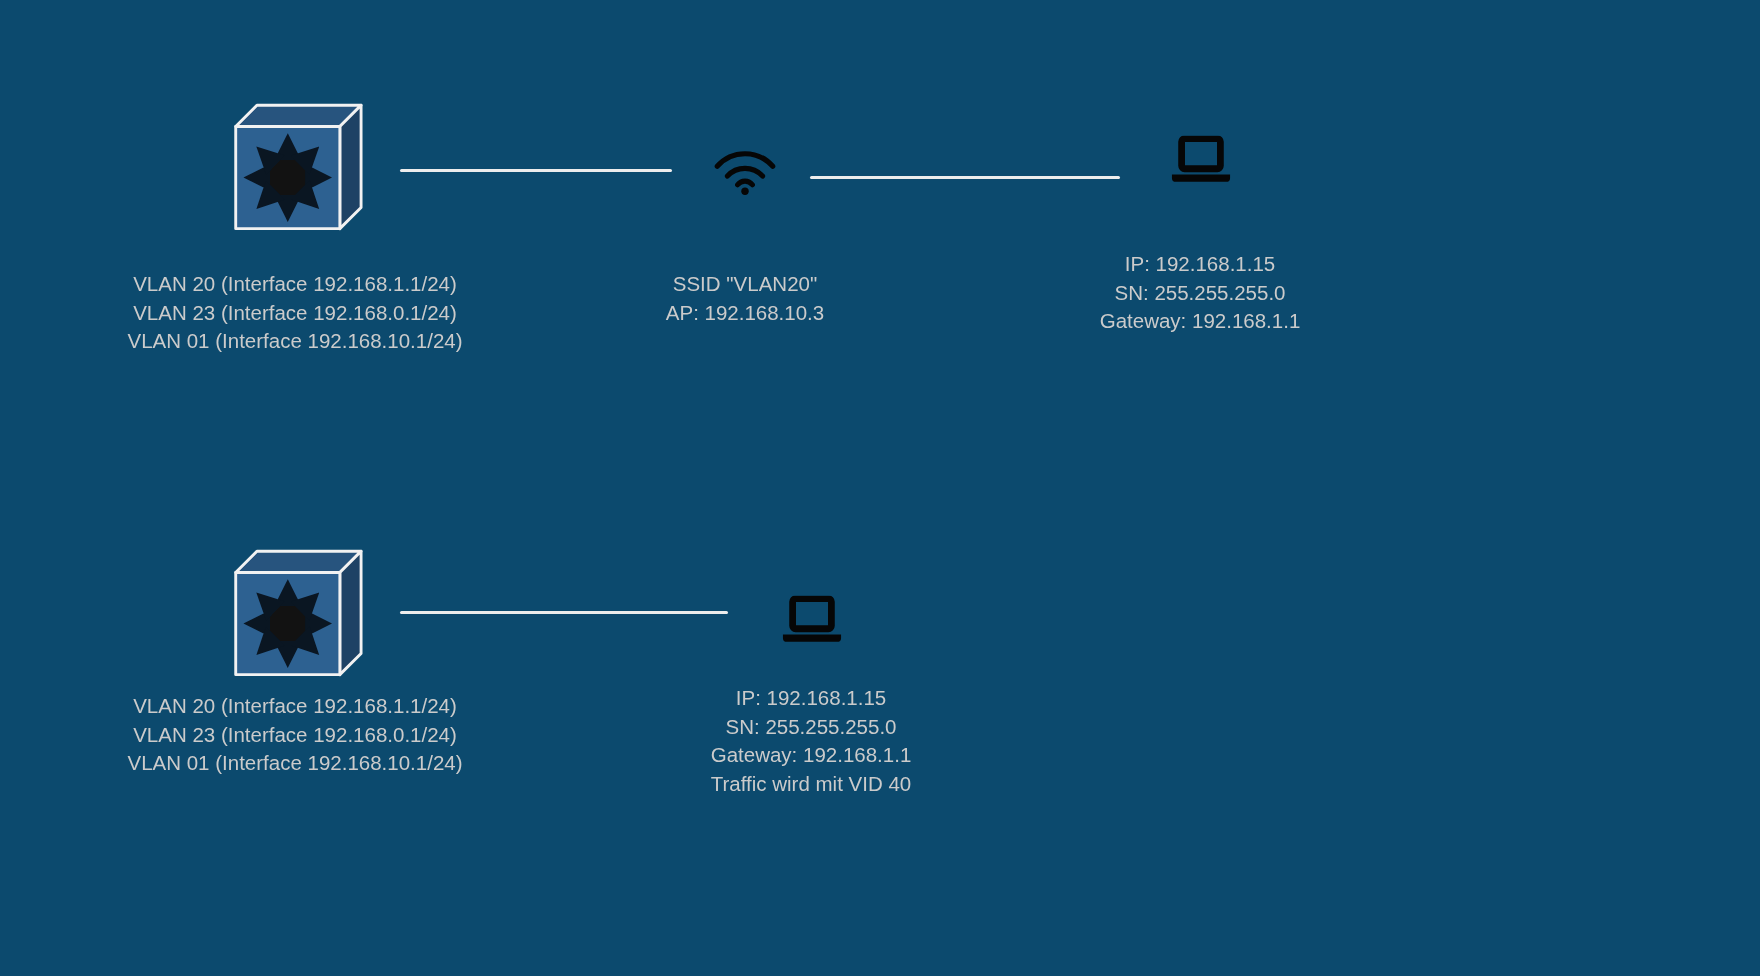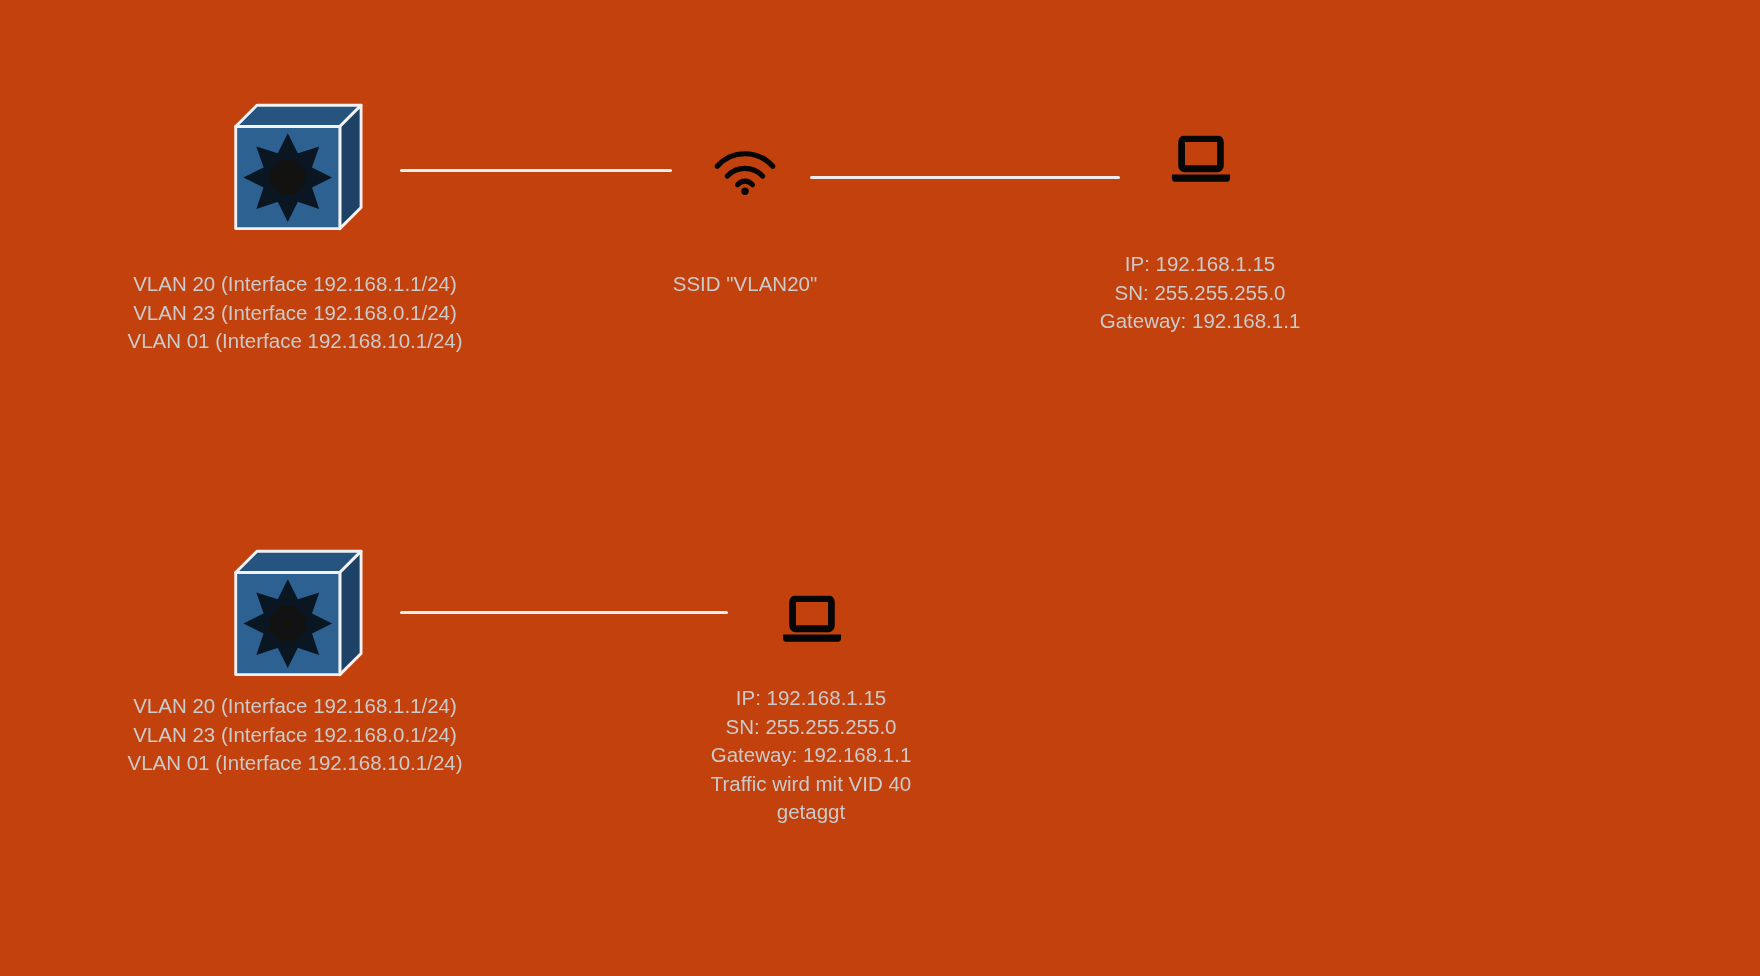--- a/index.html
+++ b/index.html
@@ -1,19 +1,19 @@
 <!DOCTYPE html>
 <html><head>
 <meta charset="utf-8">
 <style>
   html,body{margin:0;padding:0;background:#1f1f1f;}
   .canvas{
     position:relative;
     width:1760px;height:976px;
-    background:#c2410c;
+    background:#0c4a6e;
     overflow:hidden;
     font-family:"Liberation Sans","DejaVu Sans",sans-serif;
     color:#cbcbcb;
   }
   .node{position:absolute;}
   .label{
     position:absolute;
     text-align:center;
     font-size:20.5px;
     line-height:28.5px;
@@ -86,20 +86,21 @@
   </svg>
 
   <div class="label" style="left:45px;top:270px;width:500px;">
     <div>VLAN 20 (Interface 192.168.1.1/24)</div>
     <div>VLAN 23 (Interface 192.168.0.1/24)</div>
     <div>VLAN 01 (Interface 192.168.10.1/24)</div>
   </div>
 
   <div class="label" style="left:545px;top:270px;width:400px;">
     <div>SSID "VLAN20"</div>
+    <div>AP: 192.168.10.3</div>
   </div>
 
   <div class="label" style="left:1000px;top:250px;width:400px;">
     <div>IP: 192.168.1.15</div>
     <div>SN: 255.255.255.0</div>
     <div>Gateway: 192.168.1.1</div>
   </div>
 
   <svg class="node" style="left:228px;top:541px;width:135px;height:140px;" viewBox="0 0 140 140">
     <use href="#switch-sym"></use>
@@ -115,16 +116,15 @@
     <div>VLAN 20 (Interface 192.168.1.1/24)</div>
     <div>VLAN 23 (Interface 192.168.0.1/24)</div>
     <div>VLAN 01 (Interface 192.168.10.1/24)</div>
   </div>
 
   <div class="label" style="left:611px;top:684px;width:400px;">
     <div>IP: 192.168.1.15</div>
     <div>SN: 255.255.255.0</div>
     <div>Gateway: 192.168.1.1</div>
     <div>Traffic wird mit VID 40</div>
-    <div>getaggt</div>
   </div>
 
 </div>
 
 </body></html>

